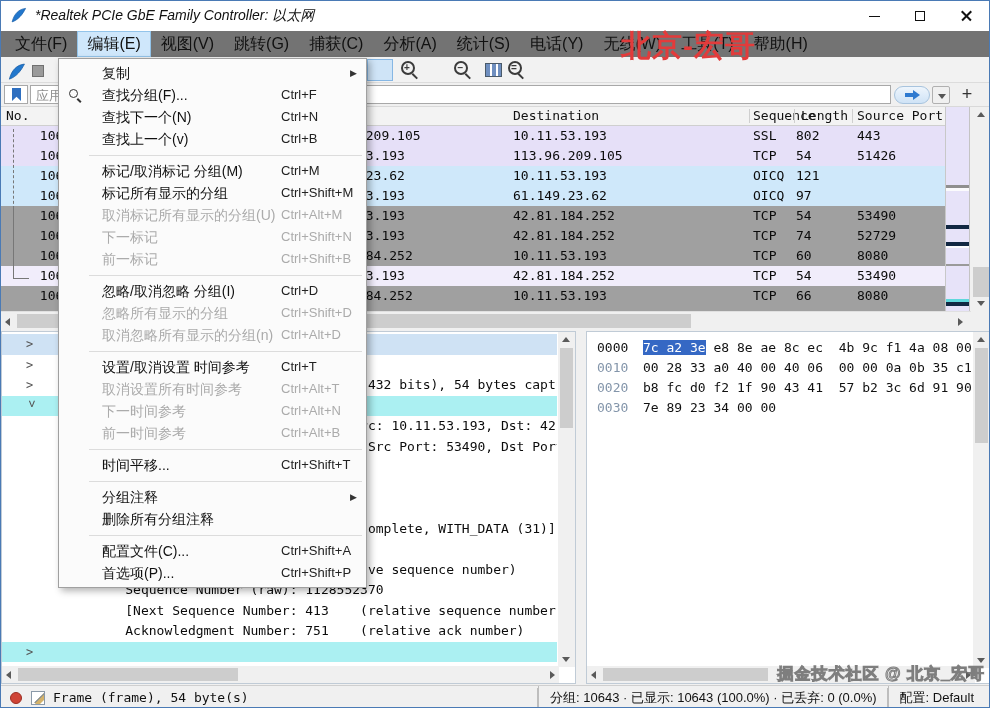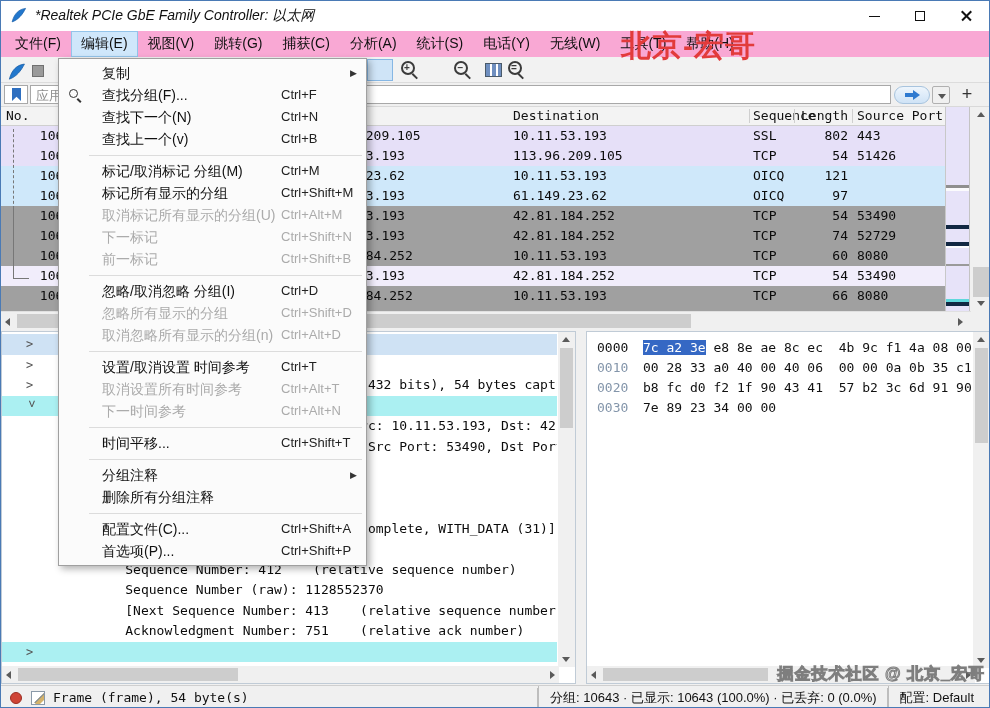--- a/index.html
+++ b/index.html
@@ -13,22 +13,22 @@
   .appicon{position:absolute;left:9px;top:6px;}
   .title{position:absolute;left:34px;top:6px;font-size:14px;color:#111;font-style:italic;}
   .wbtn{position:absolute;top:0;width:46px;height:30px;}
   .wbtn-min{right:92px;} .wbtn-max{right:46px;} .wbtn-close{right:0;}
   .glyph-min{position:absolute;left:18px;top:15px;width:11px;height:1px;background:#111;}
   .glyph-max{position:absolute;left:18px;top:10px;width:10px;height:10px;border:1px solid #111;}
   .x1,.x2{position:absolute;left:17px;top:14px;width:13px;height:1.5px;background:#111;}
   .x1{transform:rotate(45deg);} .x2{transform:rotate(-45deg);}
 
   
-  .menubar{position:absolute;left:0;top:30px;width:100%;height:26px;background:#f9a8d4;
-           display:flex;padding-left:4px;font-size:14px;color:#111;}
+  .menubar{position:absolute;left:0;top:30px;width:100%;height:26px;background:#737373;
+           display:flex;padding-left:4px;font-size:16px;color:#111;}
   .mbitem{height:26px;line-height:25px;padding:0 10px;}
   .mbitem.active{background:#cfe7fb;outline:1px solid #93c4ea;outline-offset:-1px;}
   .redmark{position:absolute;left:620px;top:25px;font-size:30px;font-weight:bold;color:#e23b3b;
            z-index:60;letter-spacing:1px;}
 
   
   .toolbar{position:absolute;left:0;top:56px;width:100%;height:26px;background:#f2f2f2;
            border-bottom:1px solid #dcdcdc;}
   .tbtn{position:absolute;top:2px;height:22px;}
   .stopsq{position:absolute;left:31px;top:8px;width:12px;height:12px;background:#9a9a9a;border:1px solid #707070;}
@@ -62,21 +62,21 @@
   .phead{position:absolute;left:0;top:0;width:100%;height:19px;background:#f3f3f3;border-bottom:1px solid #cfcfcf;
          font-family:"DejaVu Sans Mono",monospace;font-size:13px;color:#111;line-height:18px;}
   .hsep{position:absolute;top:2px;bottom:2px;border-left:1px solid #cfcfcf;}
   .prows{position:absolute;left:0;top:19px;width:100%;}
   .prow{position:relative;height:20px;line-height:20px;font-family:"DejaVu Sans Mono",monospace;font-size:13px;color:#0b0b0b;white-space:nowrap;}
   .prow.lav{background:#e6e0f8;} .prow.blue{background:#cfe8fa;} .prow.gray{background:#a0a0a0;} .prow.light{background:#f1edfb;}
   .c-no{position:absolute;left:0;width:78px;text-align:right;}
   .c-src{position:absolute;left:310px;}
   .c-dst{position:absolute;left:512px;}
   .c-proto{position:absolute;left:752px;}
-  .c-len{position:absolute;left:795px;width:52px;text-align:right;}
+  .c-len{position:absolute;left:795px;width:52px;}
   .c-sport{position:absolute;left:856px;}
   .h-no{position:absolute;left:5px;} .h-dst{position:absolute;left:512px;} .h-proto{position:absolute;left:752px;}
   .h-len{position:absolute;left:795px;width:52px;text-align:right;} .h-sport{position:absolute;left:856px;}
   .tree1{position:absolute;left:12px;top:22px;height:80px;border-left:1px dashed #777;}
   .tree2{position:absolute;left:12px;top:102px;height:60px;border-left:1px solid #777;}
   .tree3{position:absolute;left:12px;top:162px;height:10px;width:16px;border-left:1px solid #777;border-bottom:1px solid #777;}
   .plist-rborder{position:absolute;left:944px;top:106px;height:204px;border-left:1px solid #c8c8c8;}
 
   
   .minimap{position:absolute;left:945px;top:106px;width:24px;height:204px;border-right:1px solid #c4c4c4;
@@ -594,20 +594,26 @@
         <span class="mi-sub"></span>
       </div>
 
       <div class="mi disabled">
         <span class="mi-ic"></span>
         <span class="mi-label">下一时间参考</span>
         <span class="mi-short">Ctrl+Alt+N</span>
         <span class="mi-sub"></span>
       </div>
 
+      <div class="mi disabled">
+        <span class="mi-ic"></span>
+        <span class="mi-label">前一时间参考</span>
+        <span class="mi-short">Ctrl+Alt+B</span>
+        <span class="mi-sub"></span>
+      </div>
 
       <div class="mi sep">
         <span class="mi-ic"></span>
         <span class="mi-label"></span>
         <span class="mi-short"></span>
         <span class="mi-sub"></span>
       </div>
 
       <div class="mi">
         <span class="mi-ic"></span>

